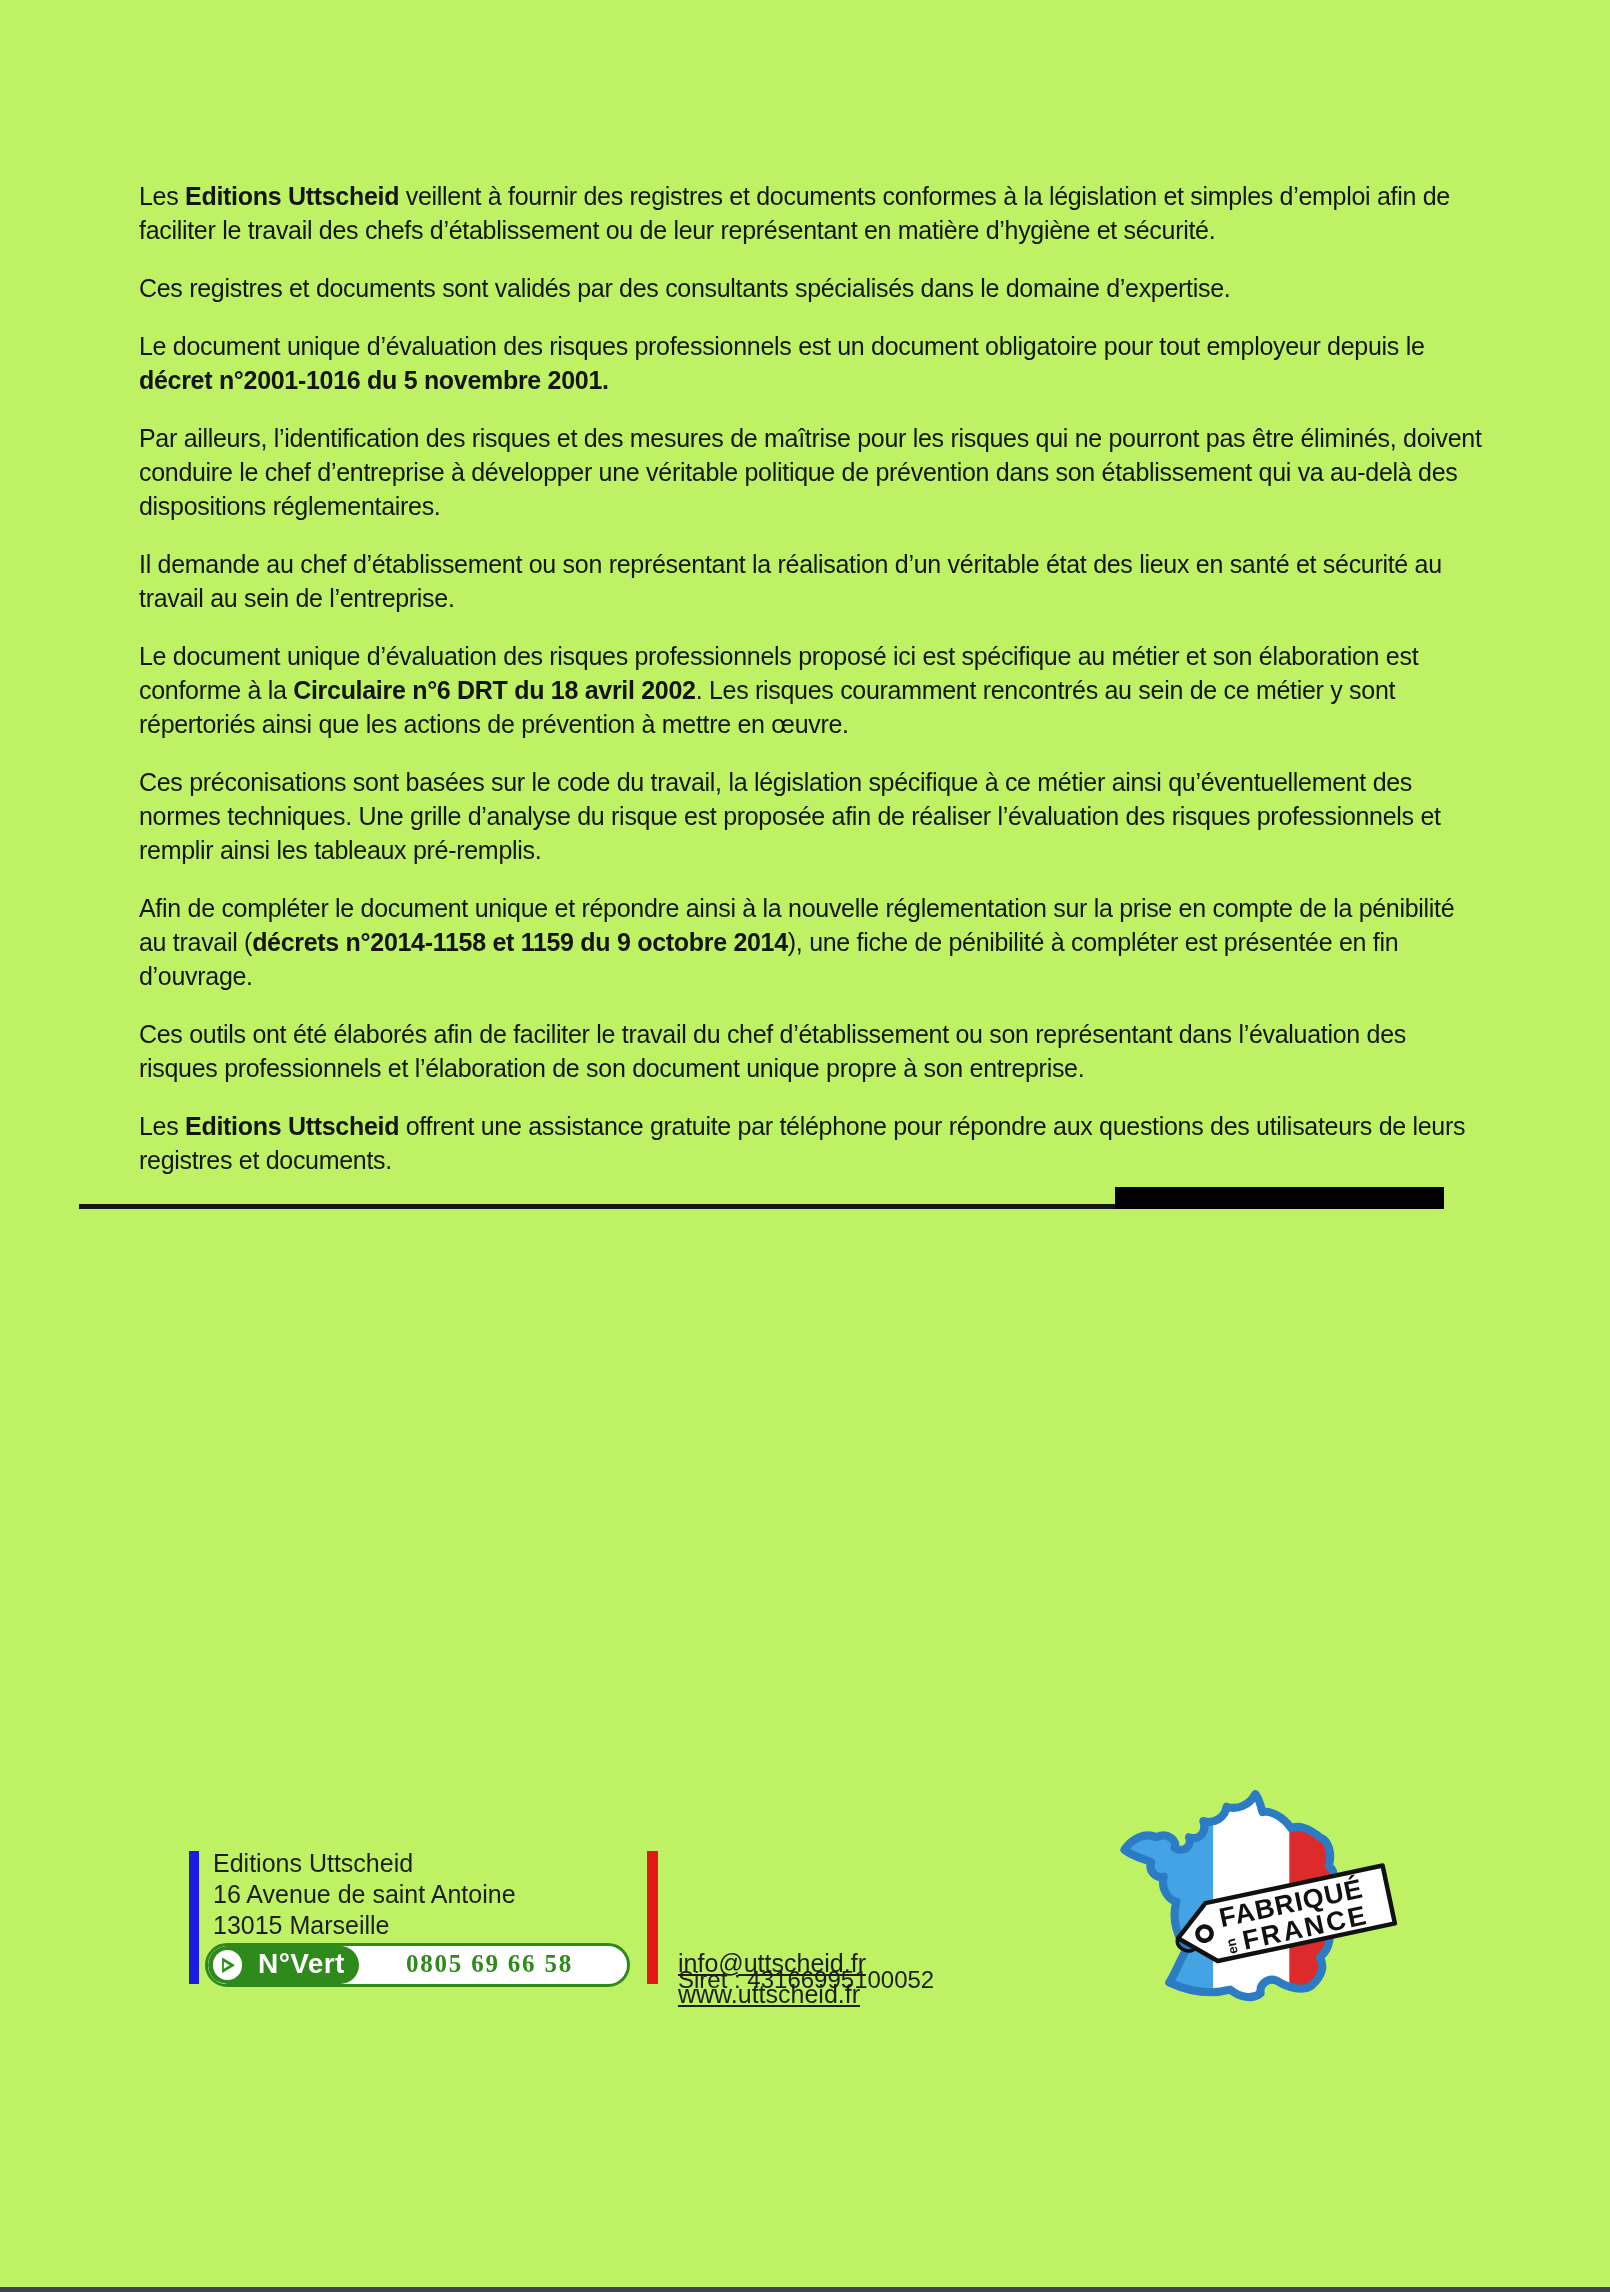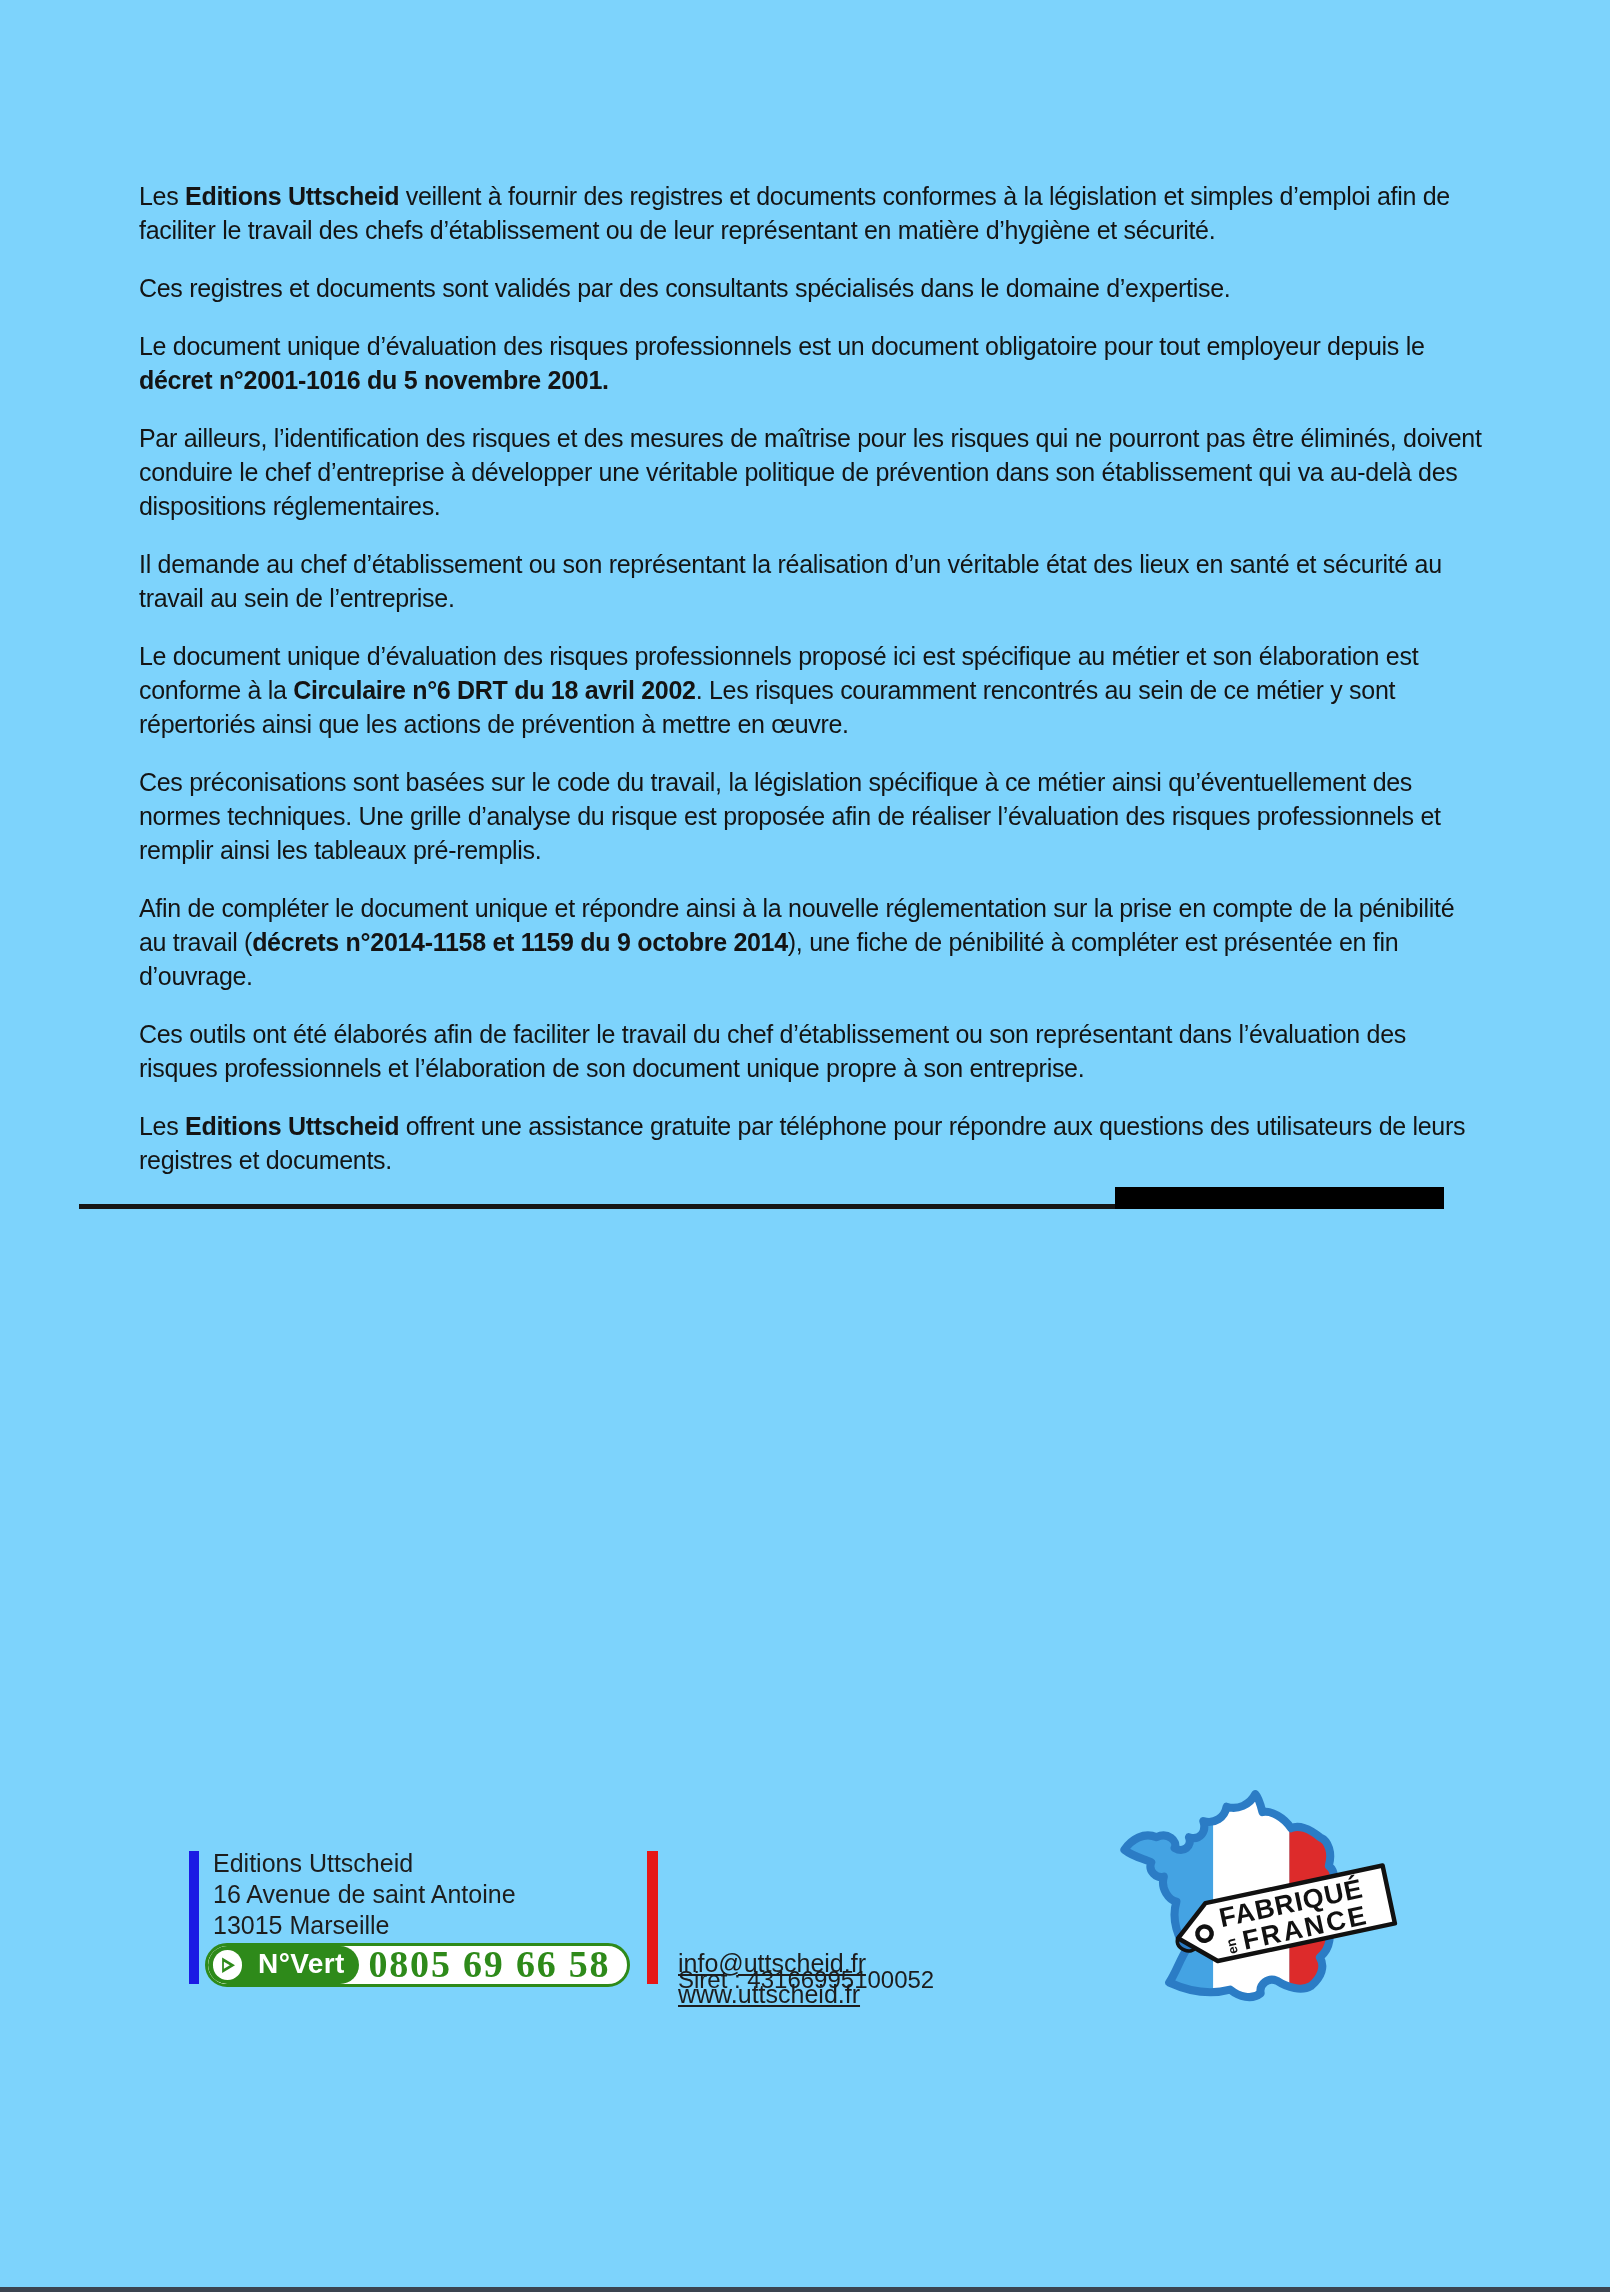--- a/index.html
+++ b/index.html
@@ -1,20 +1,20 @@
 <!DOCTYPE html>
 <html style="font-size:14.3px"><head>
 <meta charset="utf-8">
 <style>
   * { margin:0; padding:0; box-sizing:border-box; }
   html,body { background:#ffffff; }
   .page {
     position:relative;
     width:1610px; height:2293px;
-    background:#7dd3fc;
+    background:#bef264;
     overflow:hidden;
     font-family:"Liberation Sans", sans-serif;
     color:#141414;
   }
   
   .content {
     position:absolute; left:139px; top:179px; width:1343px;
     font-size:25px; line-height:34px; letter-spacing:-0.3px;
     text-align:left; color:#141414;
   }
@@ -61,21 +61,21 @@
     flex:0 0 auto;
   }
   .nvert-circle svg { width:20.6px; height:20.6px; display:block; }
   .nvert-label {
     color:#ffffff; font-weight:700; font-size:28px; letter-spacing:0.4px;
     padding-bottom:2.7px;
   }
   .nvert-number {
     flex:1; text-align:center;
     font-family:"Liberation Serif", serif;
-    font-weight:700; font-size:38px; letter-spacing:1.8px;
+    font-weight:700; font-size:25px; letter-spacing:1.8px;
     color:#2e8a1a; padding:0 7.2px 2.7px 0;
   }
   
   .mif { position:absolute; left:1119px; top:1787px; width:269px; height:269px; }
   .mif svg { overflow:visible; display:block; }
   
   .bottom-bar { position:absolute; left:0; bottom:0; width:100%; height:6.3px; background:#3b4450; }
 </style>
 </head>
 <body>

